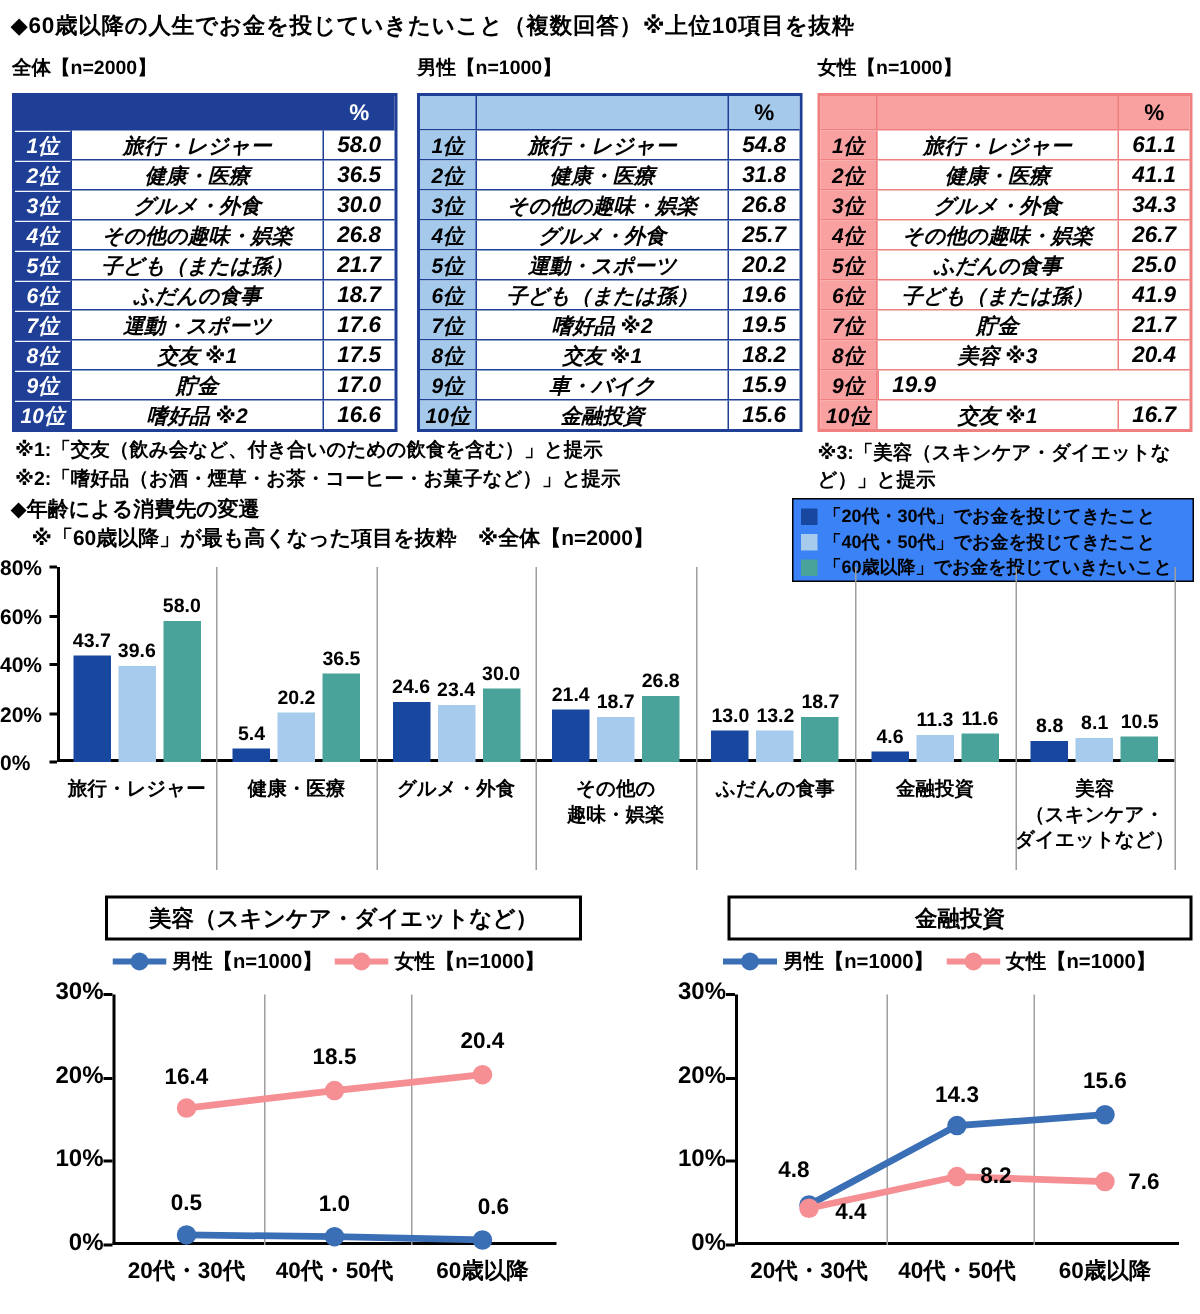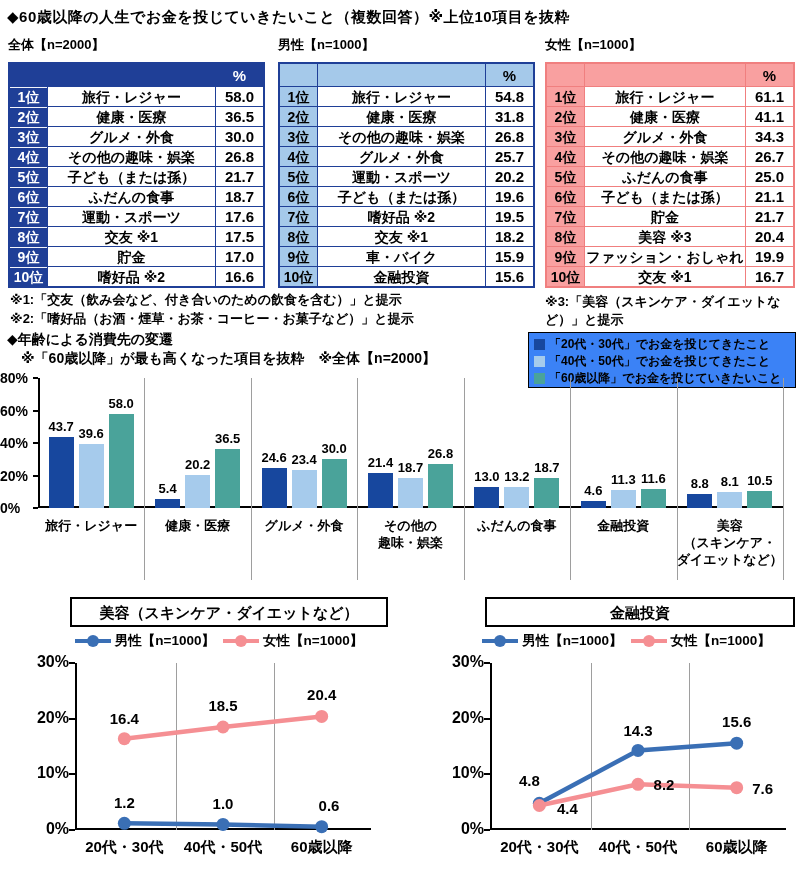--- a/index.html
+++ b/index.html
@@ -10,21 +10,21 @@
     font-weight:700; color:#000; overflow:hidden;
   }
   .abs { position:absolute; }
   .page-title { left:7px; top:8px; font-size:15px; letter-spacing:0.5px; }
 
   
   .tbl-block { position:absolute; }
   .tbl-label { font-size:13px; height:18px; }
   .tbl { position:absolute; top:26px; left:0; right:0; border:2px solid var(--bcol); background:#fff; }
   .trow { display:flex; height:20px; }
-  .trow + .trow { border-top:1px solid var(--bcol); }
+  .trow + .trow { border-top:1px solid var(--bcol);font-style:italic; }
   .trow-header { height:22px; background:var(--bg); color:var(--htxt); }
   .cell { display:flex; align-items:center; justify-content:center; font-size:14px; line-height:1; }
   .cell-rank { width:38px; background:var(--bg); color:var(--rtxt); border-right:1px solid var(--bcol); }
   .tbl-navy .cell-rank { box-shadow: inset 0 1px 0 rgba(255,255,255,.95); }
   .tbl-navy .trow-header .cell-rank { box-shadow:none; }
   .cell-item { flex:1; }
   .cell-pct { width:48px; border-left:1px solid var(--bcol); font-size:15px; }
 
   .footnote { font-size:13px; }
 
@@ -210,35 +210,34 @@
             <div class="cell cell-pct">26.7</div>
           </div>
           <div class="trow">
             <div class="cell cell-rank">5位</div>
             <div class="cell cell-item">ふだんの食事</div>
             <div class="cell cell-pct">25.0</div>
           </div>
           <div class="trow">
             <div class="cell cell-rank">6位</div>
             <div class="cell cell-item">子ども（または孫）</div>
-            <div class="cell cell-pct">21.1</div>
+            <div class="cell cell-pct">41.9</div>
           </div>
           <div class="trow">
             <div class="cell cell-rank">7位</div>
             <div class="cell cell-item">貯金</div>
             <div class="cell cell-pct">21.7</div>
           </div>
           <div class="trow">
             <div class="cell cell-rank">8位</div>
             <div class="cell cell-item">美容 ※3</div>
             <div class="cell cell-pct">20.4</div>
           </div>
           <div class="trow">
             <div class="cell cell-rank">9位</div>
-            <div class="cell cell-item">ファッション・おしゃれ</div>
             <div class="cell cell-pct">19.9</div>
           </div>
           <div class="trow">
             <div class="cell cell-rank">10位</div>
             <div class="cell cell-item">交友 ※1</div>
             <div class="cell cell-pct">16.7</div>
           </div>
         </div>
       </div>
     </div>
@@ -363,21 +362,21 @@
         <svg width="296" height="167" style="position:absolute; left:40px; top:68px; overflow:visible;">
           <polyline points="49.333333333333336,160.32 148,161.43333333333334 246.66666666666666,163.66" fill="none" stroke="#3a6fb5" stroke-width="4.5"></polyline>
           <circle cx="49.333333333333336" cy="160.32" r="6.5" fill="#3a6fb5"></circle>
           <circle cx="148" cy="161.43333333333334" r="6.5" fill="#3a6fb5"></circle>
           <circle cx="246.66666666666666" cy="163.66" r="6.5" fill="#3a6fb5"></circle>
           <polyline points="49.333333333333336,75.70666666666668 148,64.01666666666667 246.66666666666666,53.44000000000001" fill="none" stroke="#f58f93" stroke-width="4.5"></polyline>
           <circle cx="49.333333333333336" cy="75.70666666666668" r="6.5" fill="#f58f93"></circle>
           <circle cx="148" cy="64.01666666666667" r="6.5" fill="#f58f93"></circle>
           <circle cx="246.66666666666666" cy="53.44000000000001" r="6.5" fill="#f58f93"></circle>
         </svg>
-        <div class="pt-label" style="left: 89.3333px; top: 207.32px;">1.2</div>
+        <div class="pt-label" style="left: 89.3333px; top: 207.32px;">0.5</div>
         <div class="pt-label" style="left: 188px; top: 208.433px;">1.0</div>
         <div class="pt-label" style="left: 294px; top: 209.66px;">0.6</div>
         <div class="pt-label" style="left: 89.3333px; top: 122.707px;">16.4</div>
         <div class="pt-label" style="left: 188px; top: 110.017px;">18.5</div>
         <div class="pt-label" style="left: 286.667px; top: 99.44px;">20.4</div>
         <div class="lc-xlab" style="left: 89.3333px; top: 243px;">20代・30代</div>
         <div class="lc-xlab" style="left: 188px; top: 243px;">40代・50代</div>
         <div class="lc-xlab" style="left: 286.667px; top: 243px;">60歳以降</div>
       </div>
       <div class="abs" style="left: 450px; top: 595px; width: 345px; height: 281px;">

